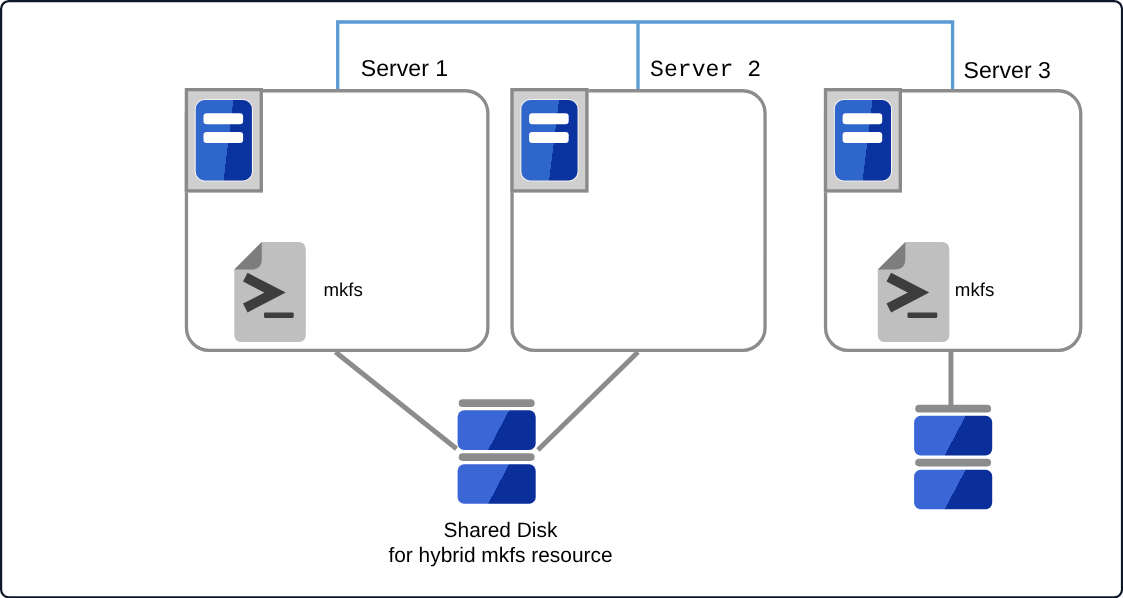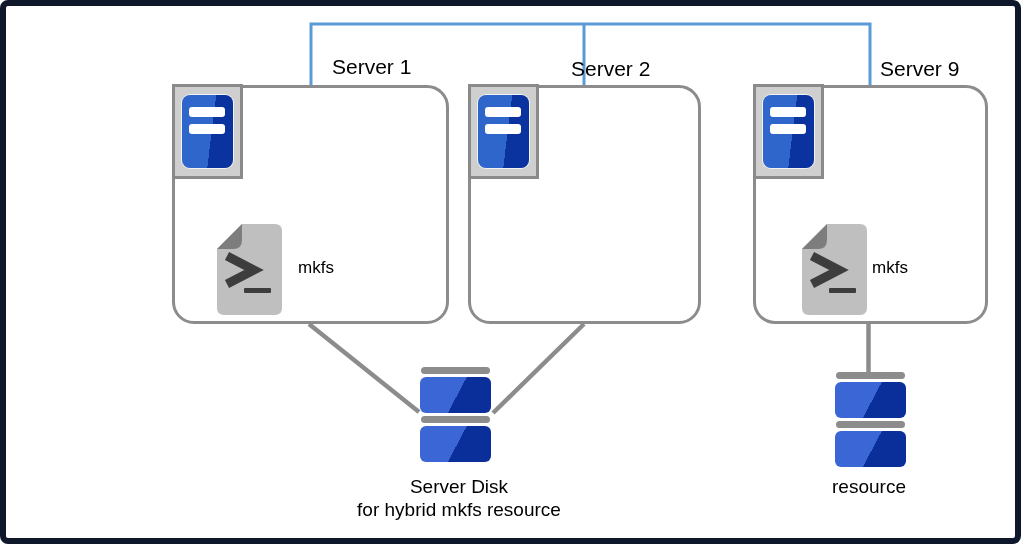--- a/index.html
+++ b/index.html
@@ -1,33 +1,33 @@
 <!DOCTYPE html>
 <html><head>
 <meta charset="utf-8">
 <style>
   html,body{margin:0;padding:0;background:#fff;}
   .canvas{
     position:relative;width:1021px;height:544px;background:#ffffff;
-    border:6px solid #0f172a;border-radius:8px;box-sizing:border-box;overflow:hidden;
+    border:2px solid #0f172a;border-radius:8px;box-sizing:border-box;overflow:hidden;
     font-family:"Liberation Sans", sans-serif;color:#000;
   }
   .lines-svg{position:absolute;left:0;top:0;z-index:1;pointer-events:none;}
   .server-box{
     position:absolute;z-index:2;background:#fff;box-sizing:border-box;
     border:3px solid #8c8c8c;border-radius:22px;
   }
   #server-box-1{left:166px;top:79px;width:277px;height:239px;}
   #server-box-2{left:462px;top:79px;width:233px;height:239px;}
   #server-box-3{left:747px;top:79px;width:235px;height:239px;}
   .server-label{
     position:absolute;z-index:3;font-size:21px;line-height:24px;white-space:nowrap;
   }
   #server-label-1{left:326px;top:49px;}
-  #server-label-2{left:565px;top:51px;}
+  #server-label-2{left:589px;top:51px;font-family:Liberation Mono, monospace;}
   #server-label-3{left:874px;top:51px;}
   .server-icon{
     position:absolute;z-index:3;width:71px;height:95px;box-sizing:border-box;
     background:#cfcfcf;border:3px solid #8a8a8a;
   }
   #server-icon-1{left:166px;top:78px;}
   #server-icon-2{left:462px;top:78px;}
   #server-icon-3{left:747px;top:78px;}
   .server-icon .tower{
     position:absolute;left:7px;top:8px;width:51px;height:73px;border-radius:8px;
@@ -79,21 +79,21 @@
     <path d="M578 318 L487 407" fill="none" stroke="#8c8c8c" stroke-width="4.5"></path>
     <path d="M862.5 316 L862.5 369" fill="none" stroke="#8c8c8c" stroke-width="4.5"></path>
   </svg>
 
   <div class="server-box" id="server-box-1"></div>
   <div class="server-box" id="server-box-2"></div>
   <div class="server-box" id="server-box-3"></div>
 
   <div class="server-label" id="server-label-1">Server 1</div>
   <div class="server-label" id="server-label-2">Server 2</div>
-  <div class="server-label" id="server-label-3">Server 9</div>
+  <div class="server-label" id="server-label-3">Server 3</div>
 
   <div class="server-icon" id="server-icon-1">
     <div class="tower">
       <div class="slot s1"></div>
       <div class="slot s2"></div>
     </div>
   </div>
   <div class="server-icon" id="server-icon-2">
     <div class="tower">
       <div class="slot s1"></div>
@@ -130,20 +130,19 @@
     <div class="platter p2"></div>
   </div>
   <div class="disk-icon" id="disk-hybrid">
     <div class="cap c1"></div>
     <div class="platter p1"></div>
     <div class="cap c2"></div>
     <div class="platter p2"></div>
   </div>
 
   <div class="disk-caption" id="caption-shared">
-    <div>Server Disk</div>
+    <div>Shared Disk</div>
     <div>for hybrid mkfs resource</div>
   </div>
   <div class="disk-caption" id="caption-hybrid">
-    <div>resource</div>
   </div>
 
 </div>
 
 </body></html>

